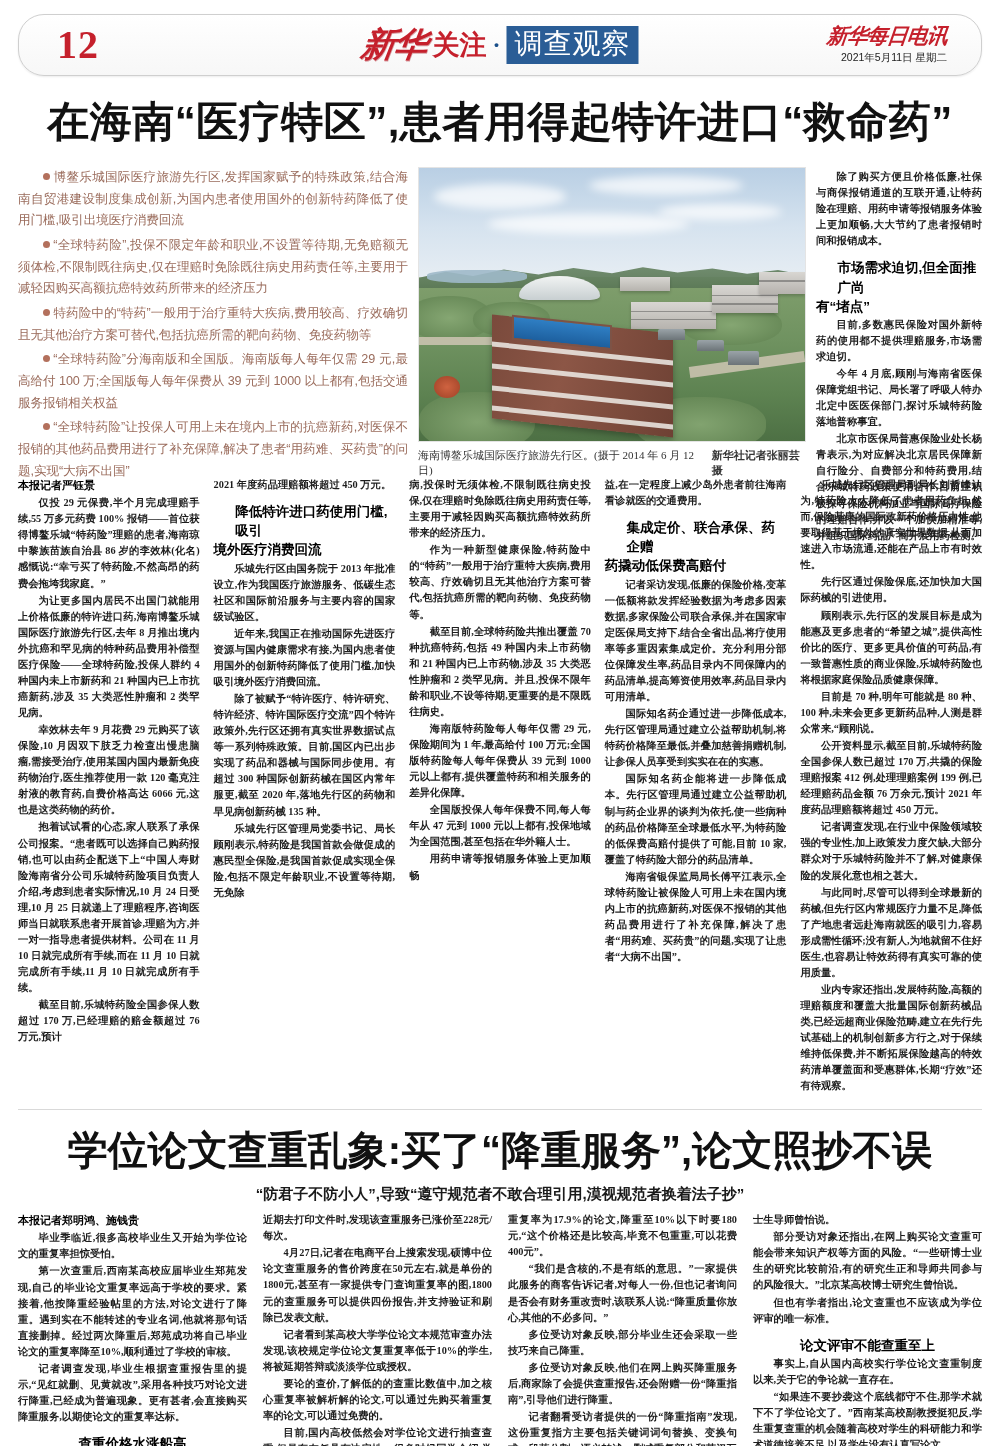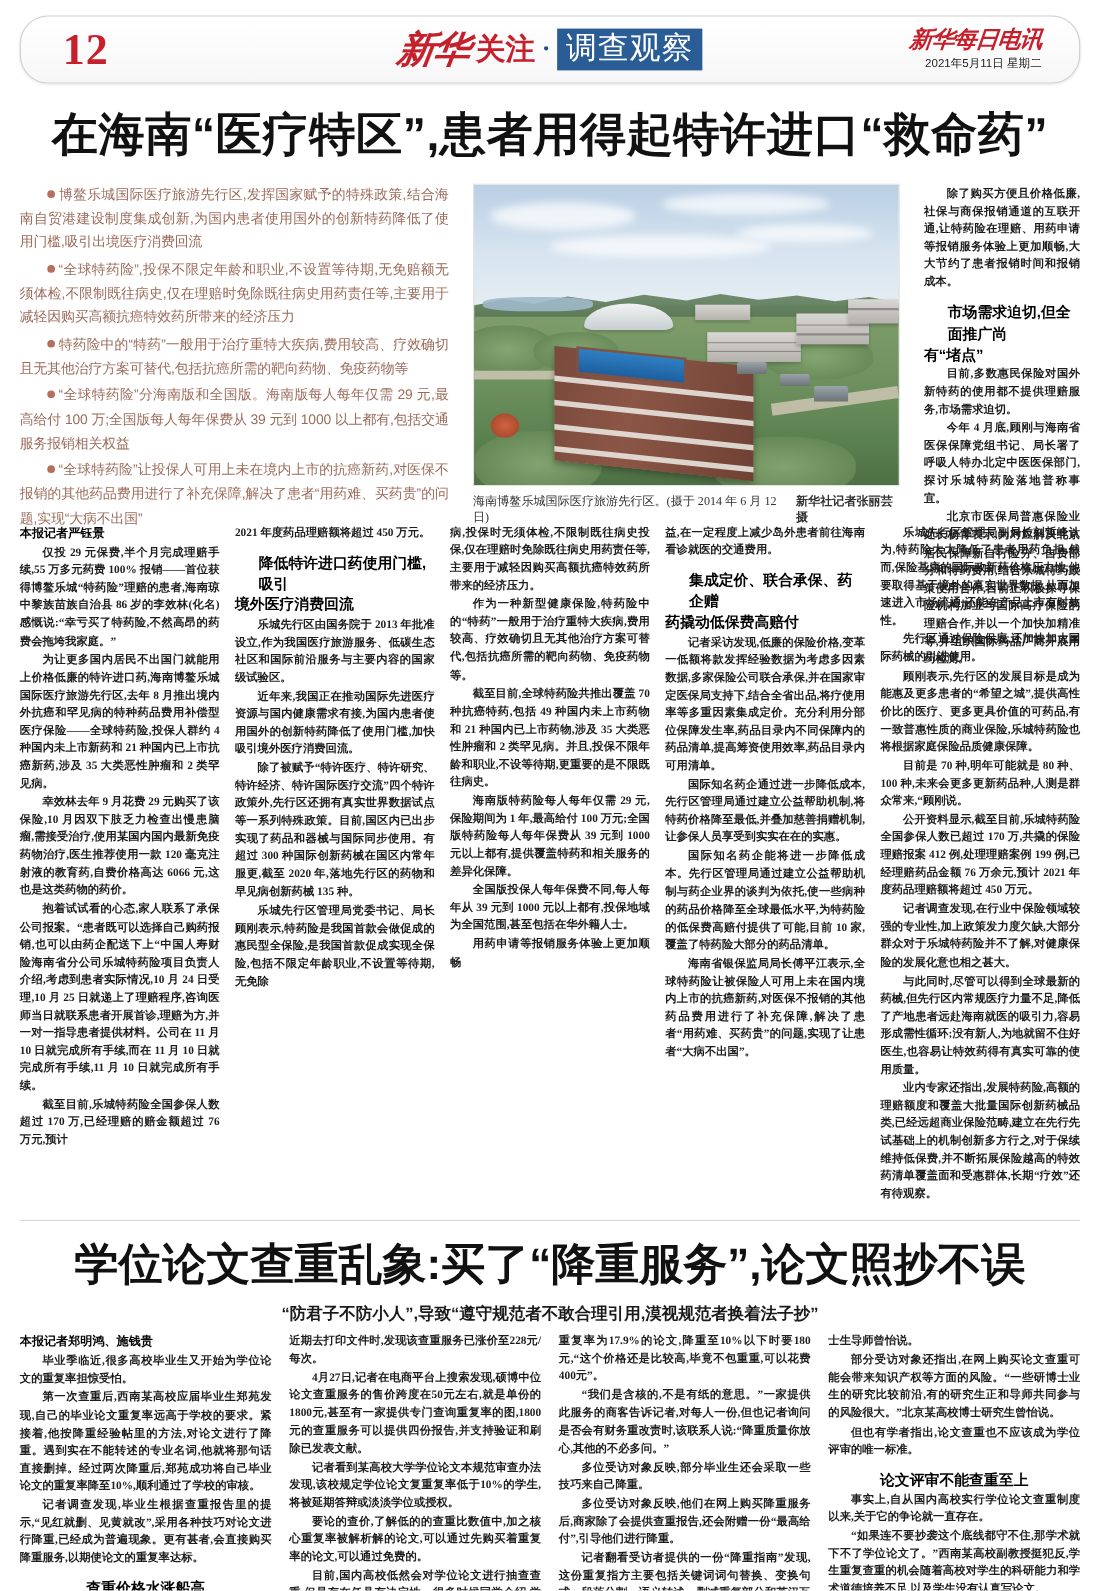--- a/index.html
+++ b/index.html
@@ -113,21 +113,21 @@
     font-weight: bold;
     color: #111;
     letter-spacing: 0.5px;
     line-height: 1.12;
     white-space: nowrap;
   }
 
   .a1-top {
     display: flex;
     margin-top: 22px;
-    gap: 22px;
+    gap: 10px;
     height: 300px;
   }
   .a1-summary {
     width: 390px;
     flex: 0 0 390px;
     color: #9a6b5b;
     font-size: 12.6px;
     line-height: 1.72;
     text-align: justify;
     font-family: "Liberation Sans", sans-serif;
@@ -424,21 +424,21 @@
         <p>近年来,我国正在推动国际先进医疗资源与国内健康需求有接,为国内患者使用国外的创新特药降低了使用门槛,加快吸引境外医疗消费回流。</p>
         <p>除了被赋予“特许医疗、特许研究、特许经济、特许国际医疗交流”四个特许政策外,先行区还拥有真实世界数据试点等一系列特殊政策。目前,国区内已出步实现了药品和器械与国际同步使用。有超过 300 种国际创新药械在国区内常年服更,截至 2020 年,落地先行区的药物和早见病创新药械 135 种。</p>
         <p>乐城先行区管理局党委书记、局长顾刚表示,特药险是我国首款会做促成的惠民型全保险,是我国首款促成实现全保险,包括不限定年龄职业,不设置等待期,无免除</p>
       </div>
 
       <div class="col">
         <p style="text-indent:0">病,投保时无须体检,不限制既往病史投保,仅在理赔时免除既往病史用药责任等,主要用于减轻因购买高额抗癌特效药所带来的经济压力。</p>
         <p>作为一种新型健康保险,特药险中的“特药”一般用于治疗重特大疾病,费用较高、疗效确切且无其他治疗方案可替代,包括抗癌所需的靶向药物、免疫药物等。</p>
         <p>截至目前,全球特药险共推出覆盖 70 种抗癌特药,包括 49 种国内未上市药物和 21 种国内已上市药物,涉及 35 大类恶性肿瘤和 2 类罕见病。并且,投保不限年龄和职业,不设等待期,更重要的是不限既往病史。</p>
         <p>海南版特药险每人每年仅需 29 元,保险期间为 1 年,最高给付 100 万元;全国版特药险每人每年保费从 39 元到 1000 元以上都有,提供覆盖特药和相关服务的差异化保障。</p>
-        <p>全国版投保人每年保费不同,每人每年从 39 元到 1000 元以上都有,投保地域为全国范围,甚至包括在华外籍人士。</p>
+        <p>全国版投保人每年保费不同,每人每年从 47 元到 1000 元以上都有,投保地域为全国范围,甚至包括在华外籍人士。</p>
         <p>用药申请等报销服务体验上更加顺畅</p>
       </div>
 
       <div class="col">
         <p style="text-indent:0">益,在一定程度上减少岛外患者前往海南看诊就医的交通费用。</p>
         <p class="subhead">
           <span class="ind">集成定价、联合承保、药企赠</span><br>
           <span>药撬动低保费高赔付</span>
         </p>
         <p>记者采访发现,低廉的保险价格,变革一低额将款发挥经验数据为考虑多因素数据,多家保险公司联合承保,并在国家审定医保局支持下,结合全省出品,将疗使用率等多重因素集成定价。充分利用分部位保障发生率,药品目录内不同保障内的药品清单,提高筹资使用效率,药品目录内可用清单。</p>
@@ -483,21 +483,21 @@
         <p>记者看到某高校大学学位论文本规范审查办法发现,该校规定学位论文复重复率低于10%的学生,将被延期答辩或淡淡学位或授权。</p>
         <p>要论的查价,了解低的的查重比数值中,加之核心重复率被解析解的论文,可以通过先购买着重复率的论文,可以通过免费的。</p>
         <p>目前,国内高校低然会对学位论文进行抽查查重,但是存在任具有决定性。很多时候同学介绍,学不端检测系统的最严的管理工具,仅向机构提供服务,不对个人开放。为此,有不少查重业者的学生,只能通过其他途径进行重查服务。</p>
 
       </div>
 
       <div class="col">
         <p style="text-indent:0">重复率为17.9%的论文,降重至10%以下时要180元,“这个价格还是比较高,毕竟不包重重,可以花费400元”。</p>
         <p>“我们是含核的,不是有纸的意思。”一家提供此服务的商客告诉记者,对每人一份,但也记者询问是否会有财务重改责时,该联系人说:“降重质量你放心,其他的不必多问。”</p>
         <p>多位受访对象反映,部分毕业生还会采取一些技巧来自己降重。</p>
-        <p>多位受访对象反映,他们在网上购买降重服务后,商家除了会提供查重报告,还会附赠一份“最高给付”,引导他们进行降重。</p>
+        <p>多位受访对象反映,他们在网上购买降重服务后,商家除了会提供查重报告,还会附赠一份“降重指南”,引导他们进行降重。</p>
         <p>记者翻看受访者提供的一份“降重指南”发现,这份重复指方主要包括关键词词句替换、变换句式、段落分割、语义转述、删减重复部分和英汉互译等。</p>
 
       </div>
 
       <div class="col">
         <p style="text-indent:0">士生导师曾怡说。</p>
         <p>部分受访对象还指出,在网上购买论文查重可能会带来知识产权等方面的风险。“一些研博士业生的研究比较前沿,有的研究生正和导师共同参与的风险很大。”北京某高校博士研究生曾怡说。</p>
         <p>但也有学者指出,论文查重也不应该成为学位评审的唯一标准。</p>
         <p class="subhead" style="text-align:center">论文评审不能查重至上</p>
         <p>事实上,自从国内高校实行学位论文查重制度以来,关于它的争论就一直存在。</p>

